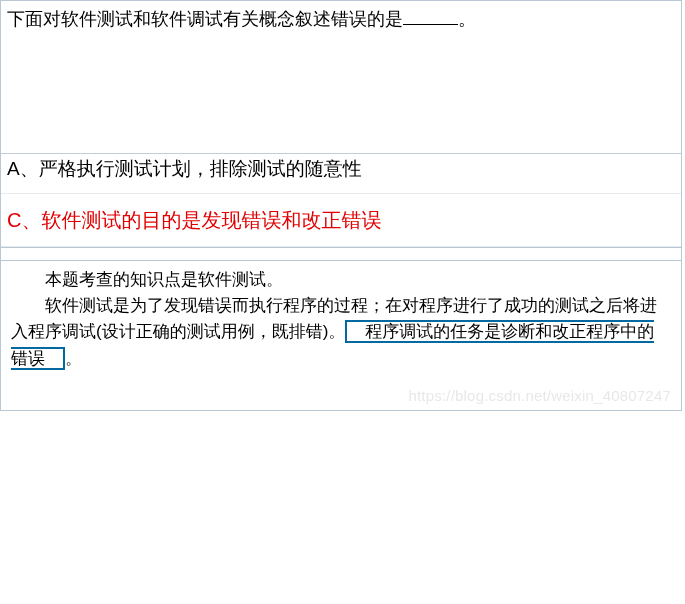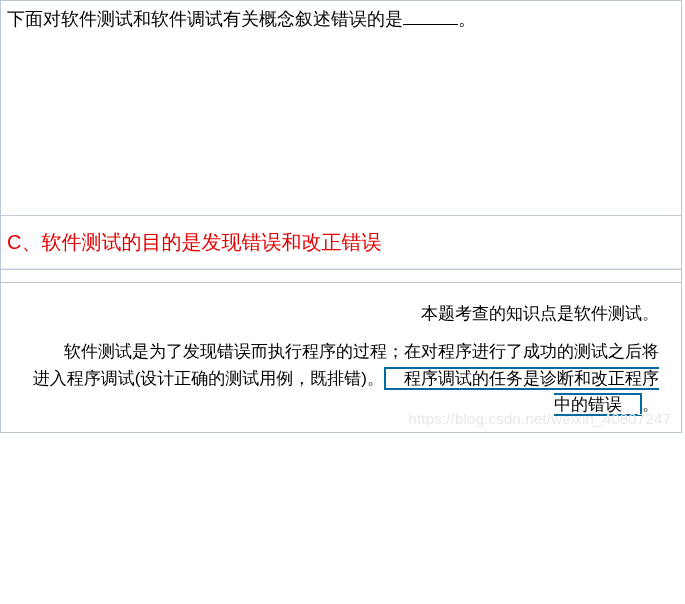--- a/index.html
+++ b/index.html
@@ -10,21 +10,21 @@
     font-family: "Microsoft YaHei", "SimSun", Arial, sans-serif;
     font-size: 18px;
     color: #000;
     position: relative;
     overflow: hidden;
   }
   .question-box {
     width: 682px;
     margin: 0 0 0 0;
     padding: 4px 6px;
-    height: 216px;
+    height: 154px;
     border: 1px solid #b9c6d3;
     border-bottom: 1px solid #c3cdd8;
   }
   .options-wrap {
     width: 682px;
     border-left: 1px solid #b9c6d3;
     border-right: 1px solid #b9c6d3;
     border-bottom: none;
     overflow: hidden;
   }
@@ -52,21 +52,21 @@
   .explain {
     width: 682px;
     border: 1px solid #b9c6d3;
     border-top: none;
     padding: 6px 10px 28px 10px;
     font-size: 17px;
     line-height: 1.55;
     position: relative;
     height: 150px;
   }
-  .explain p { text-indent: 2em; margin: 12px; text-align: right; }
+  .explain p { text-indent: 2em; margin: 0; }
   .explain .noindent { text-indent: 0; }
   .hl {
     border: 2px solid #0369a1;
     padding: 0 18px;
     display: inline;
   }
   .watermark {
     position: absolute;
     right: 10px;
     bottom: 2px;
@@ -85,20 +85,21 @@
   }
 </style>
 </head>
 <body>
 
 <div class="question-box">
   <span>下面对软件测试和软件调试有关概念叙述错误的是</span><span class="blank"></span><span>。</span>
 </div>
 
 <div class="options-wrap">
+  <div class="option truncated">A、严格执行测试计划，排除测试的随意性</div>
   <div class="option correct">C、软件测试的目的是发现错误和改正错误</div>
 </div>
 
 <div class="gap"></div>
 
 <div class="explain">
   <p>本题考查的知识点是软件测试。</p>
   <p class="noindent">
     <span style="display:inline-block; width:2em;"></span><span>软件测试是为了发现错误而执行程序的过程；在对程序进行了成功的测试之后将进入程序调试(设计正确的测试用例，既排错)。</span><span class="hl">程序调试的任务是诊断和改正程序中的错误</span><span>。</span>
   </p>

